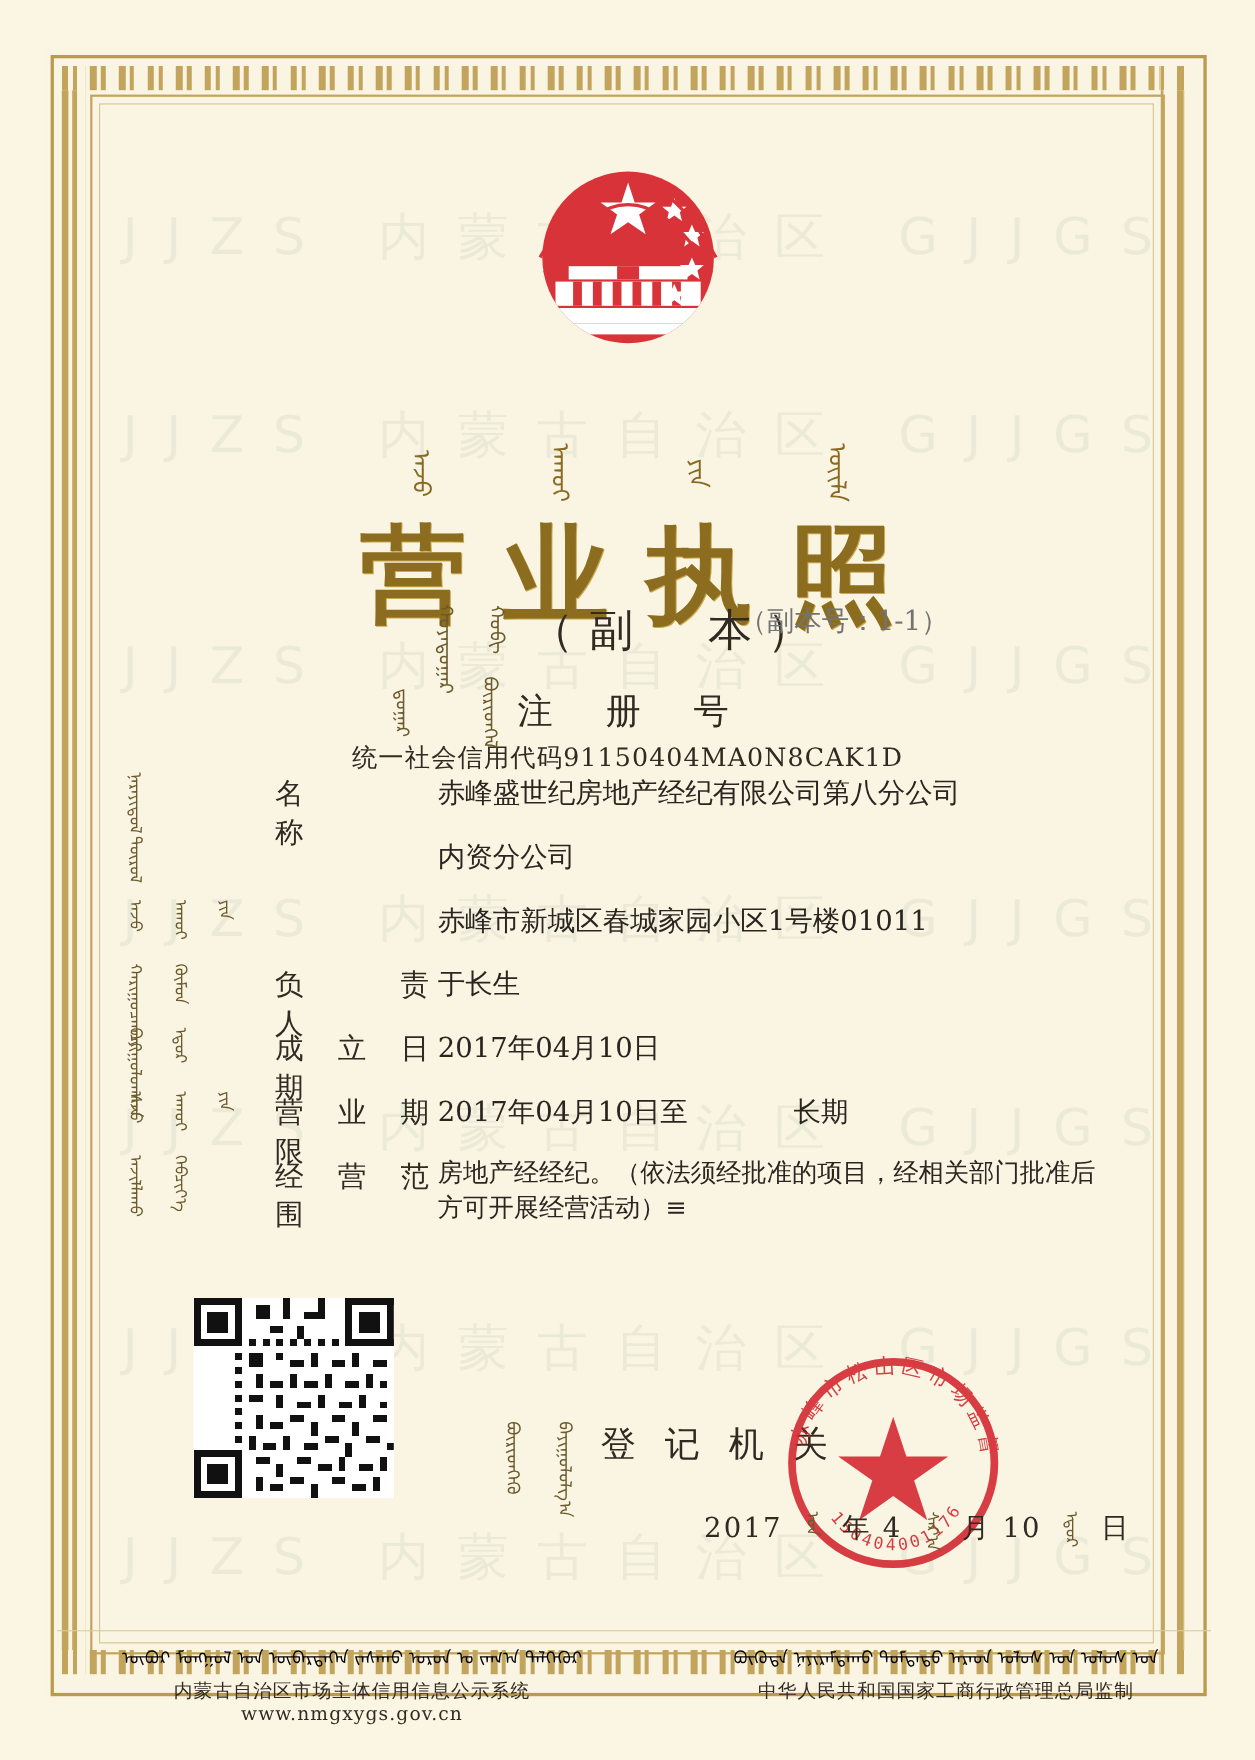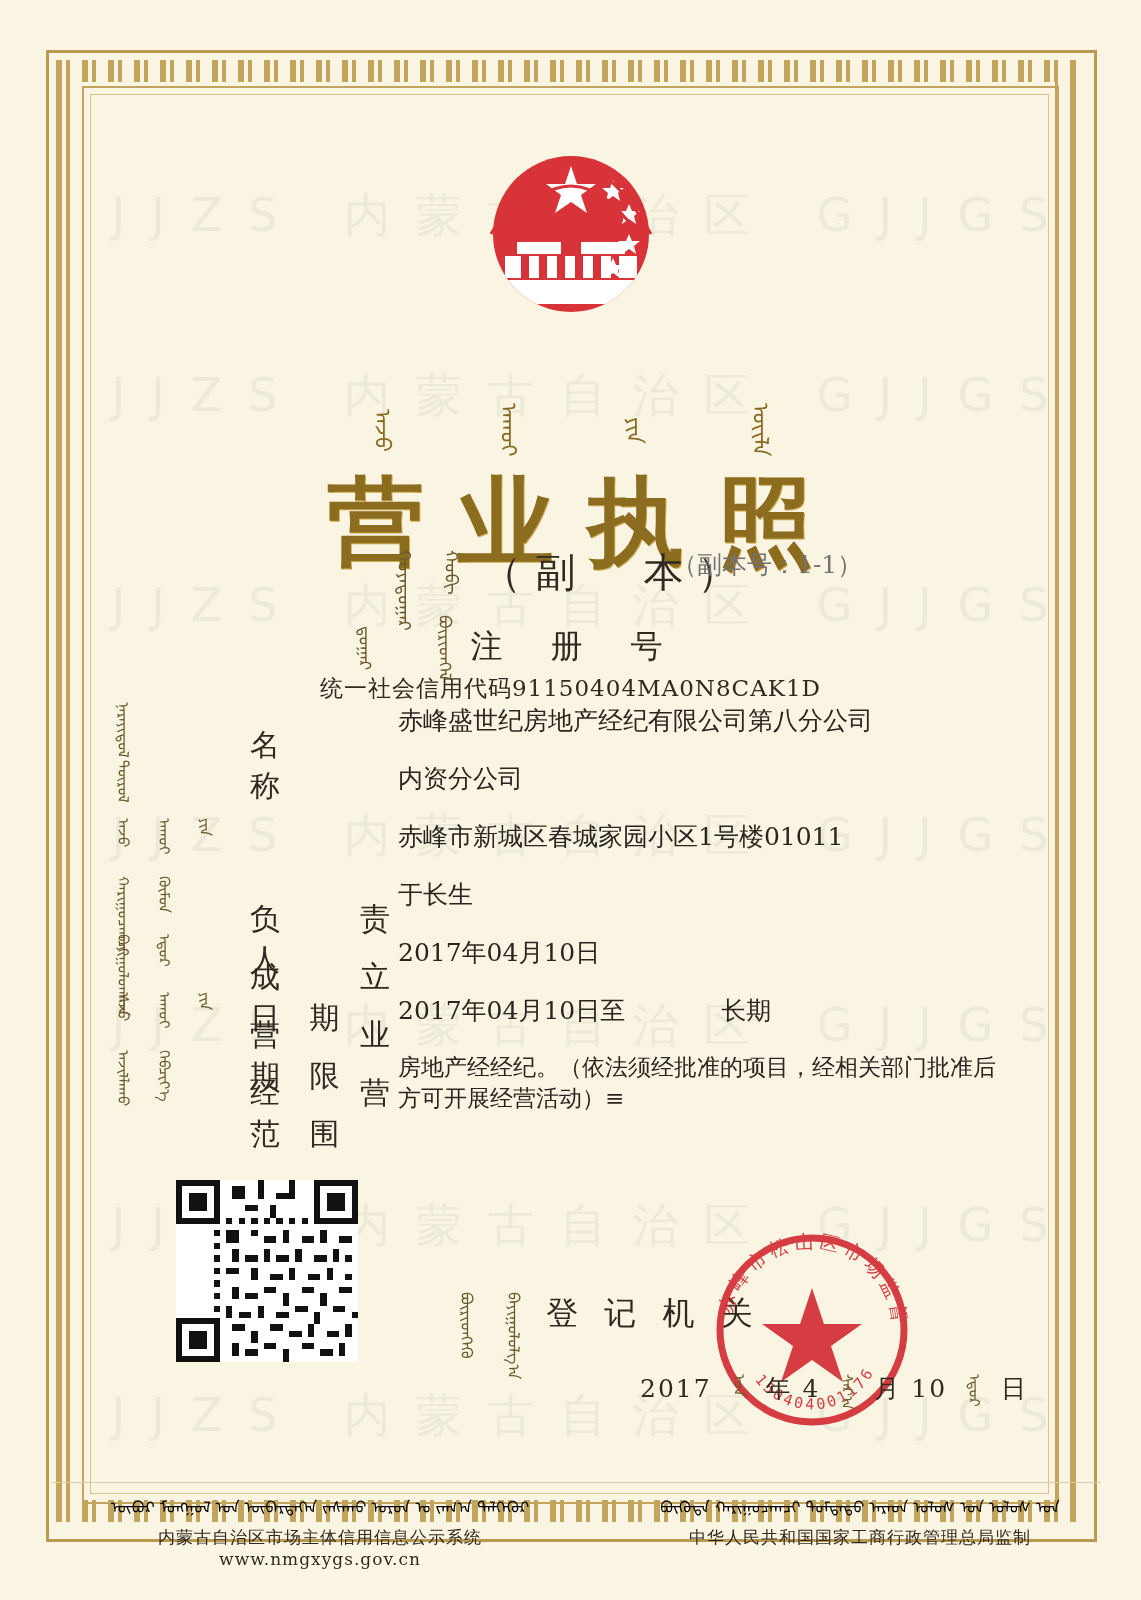--- a/index.html
+++ b/index.html
@@ -66,22 +66,22 @@
   .regno .mong-r2{position:absolute;left:430px;top:-10px;font-size:17px;color:#6a5a2c;
       writing-mode:vertical-lr;height:52px;}
 
   
   .fields{position:absolute;left:110px;top:700px;width:900px;}
   .frow{position:relative;min-height:52px;margin-bottom:6px;}
   .fmong{position:absolute;left:0;top:2px;width:140px;height:44px;}
   .fmong span{font-size:15px;color:#6a5a2c;writing-mode:vertical-lr;
       display:inline-block;margin-right:10px;height:42px;}
   .flabel{position:absolute;left:140px;top:4px;width:150px;
-      font-size:30px;color:#2f2a22;letter-spacing:10px;
-      font-family:"DejaVu Serif","Liberation Serif",serif;text-align:justify;margin-top:21px;}
+      font-size:26px;color:#2f2a22;letter-spacing:10px;
+      font-family:"DejaVu Serif","Liberation Serif",serif;text-align:justify;}
   .fvalue{position:absolute;left:288px;top:4px;right:0;
       font-size:25px;color:#2a2520;line-height:1.35;
       font-family:"DejaVu Serif","Liberation Serif",serif;}
   .fvalue.small{font-size:23px;}
   .fvalue .gap{display:inline-block;width:96px;}
 
   
   .qr{position:absolute;left:176px;top:1180px;width:182px;height:182px;
       background:#fff;}
   .qr svg{display:block;}
@@ -397,18 +397,18 @@
     <span>日</span>
   </div>
 
   <div class="footer">
     <div class="foot-sep"></div>
     <div class="foot-l">
       <div class="foot-m mong" style="writing-mode:horizontal-tb;">ᠥᠪᠥᠷ ᠮᠣᠩᠭᠣᠯ ᠤᠨ ᠥᠪᠡᠷᠲᠡᠭᠡᠨ ᠵᠠᠰᠠᠬᠤ ᠣᠷᠣᠨ ᠤ ᠵᠠᠬ᠎ᠠ ᠳᠡᠯᠭᠡᠭᠦᠷ</div>
       <div class="foot-t">内蒙古自治区市场主体信用信息公示系统 www.nmgxygs.gov.cn</div>
     </div>
     <div class="foot-r">
-      <div class="foot-m mong" style="writing-mode:horizontal-tb;">ᠪᠦᠭᠦᠳᠡ ᠬᠠᠷᠢᠭᠤᠴᠠᠭᠴᠢ ᠳᠤᠮᠳᠠᠳᠤ ᠠᠷᠠᠳ ᠤᠯᠤᠰ ᠤᠨ ᠤᠯᠤᠰ ᠤᠨ</div>
+      <div class="foot-m mong" style="writing-mode:horizontal-tb;">ᠪᠦᠭᠦᠳᠡ ᠨᠠᠶᠢᠷᠠᠮᠳᠠᠬᠤ ᠳᠤᠮᠳᠠᠳᠤ ᠠᠷᠠᠳ ᠤᠯᠤᠰ ᠤᠨ ᠤᠯᠤᠰ ᠤᠨ</div>
       <div class="foot-t">中华人民共和国国家工商行政管理总局监制</div>
     </div>
   </div>
 
 </div>
 
 </body></html>

